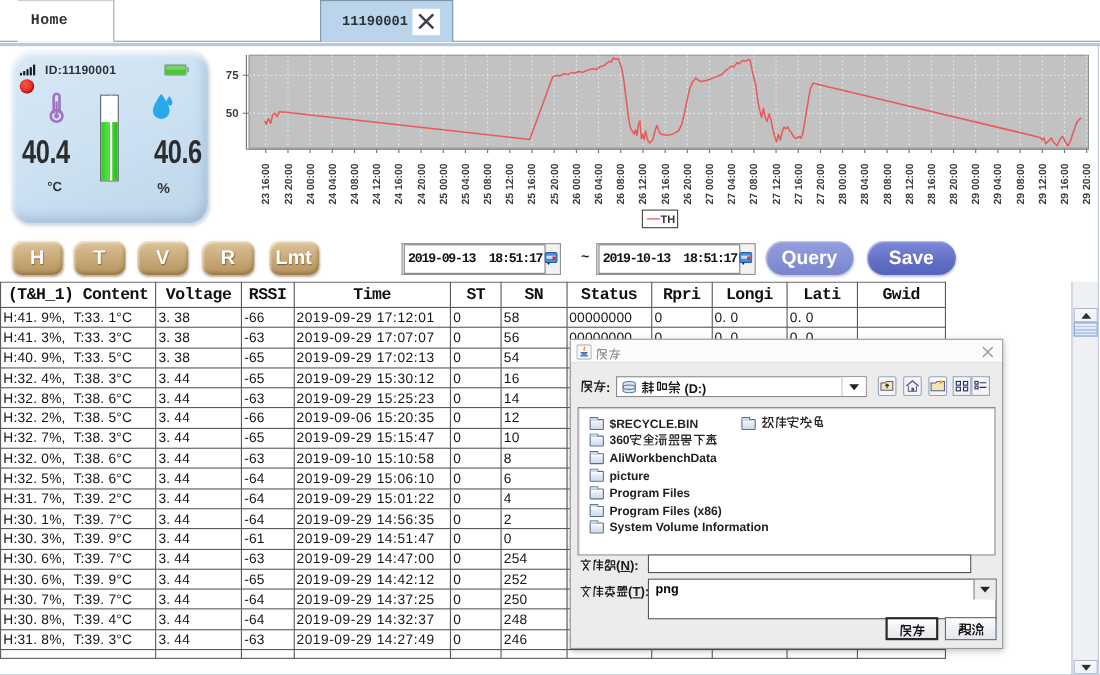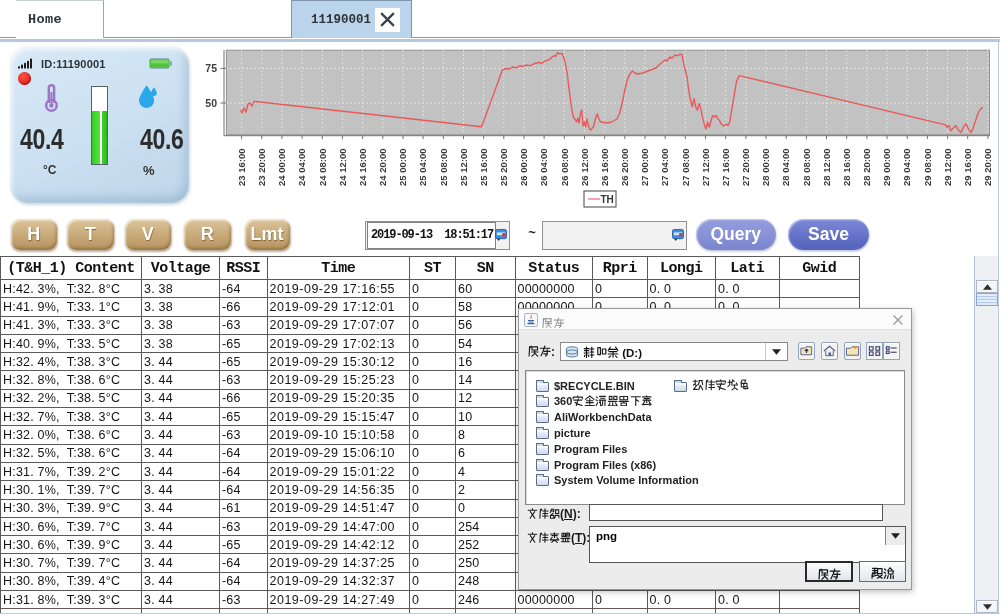--- a/index.html
+++ b/index.html
@@ -291,20 +291,21 @@
       <div class="datebox">2019-09-13  18:51:17</div>
       <span class="dicon"><svg viewBox="0 0 13 14">
           <rect x="0.5" y="1" width="12" height="10" rx="2" fill="#3f8fe0" stroke="#2a5ca8"></rect>
           <rect x="2" y="4.2" width="9" height="3" fill="#cfe4f8"></rect>
           <rect x="7.8" y="5" width="3.4" height="3.4" fill="#e03030"></rect>
           <path d="M2.5,11 L5.5,11 L4,13.5 Z" fill="#222"></path>
         </svg></span>
     </div>
 <div id="tilde">~</div>
 <div class="dateouter" style="left:542px">
+      <div class="datebox">2019-10-13  18:51:17</div>
       <span class="dicon"><svg viewBox="0 0 13 14">
           <rect x="0.5" y="1" width="12" height="10" rx="2" fill="#3f8fe0" stroke="#2a5ca8"></rect>
           <rect x="2" y="4.2" width="9" height="3" fill="#cfe4f8"></rect>
           <rect x="7.8" y="5" width="3.4" height="3.4" fill="#e03030"></rect>
           <path d="M2.5,11 L5.5,11 L4,13.5 Z" fill="#222"></path>
         </svg></span>
     </div>
 <div class="qbtn" style="left:696px;width:79.5px;background:linear-gradient(180deg,#949dde 0%,#8791d5 55%,#7a84cc 100%)">Query</div>
 <div class="qbtn" style="left:788px;width:81px;height:31px">Save</div>
 <div id="tablewrap">
@@ -329,33 +330,20 @@
             <th>RSSI</th>
             <th>Time</th>
             <th>ST</th>
             <th>SN</th>
             <th>Status</th>
             <th>Rpri</th>
             <th>Longi</th>
             <th>Lati</th>
             <th>Gwid</th>
           </tr>
-<tr>
-            <td>H:42. 3%,&nbsp; T:32. 8°C</td>
-            <td>3. 38</td>
-            <td>-64</td>
-            <td style="letter-spacing:0.5px">2019-09-29 17:16:55</td>
-            <td>0</td>
-            <td>60</td>
-            <td>00000000</td>
-            <td>0</td>
-            <td>0. 0</td>
-            <td>0. 0</td>
-            <td></td>
-          </tr>
           <tr>
             <td>H:41. 9%,&nbsp; T:33. 1°C</td>
             <td>3. 38</td>
             <td>-66</td>
             <td style="letter-spacing:0.5px">2019-09-29 17:12:01</td>
             <td>0</td>
             <td>58</td>
             <td>00000000</td>
             <td>0</td>
             <td>0. 0</td>
@@ -411,21 +399,21 @@
             <td>00000000</td>
             <td>0</td>
             <td>0. 0</td>
             <td>0. 0</td>
             <td></td>
           </tr>
           <tr>
             <td>H:32. 2%,&nbsp; T:38. 5°C</td>
             <td>3. 44</td>
             <td>-66</td>
-            <td style="letter-spacing:0.5px">2019-09-29 15:20:35</td>
+            <td style="letter-spacing:0.5px">2019-09-06 15:20:35</td>
             <td>0</td>
             <td>12</td>
             <td>00000000</td>
             <td>0</td>
             <td>0. 0</td>
             <td>0. 0</td>
             <td></td>
           </tr>
           <tr>
             <td>H:32. 7%,&nbsp; T:38. 3°C</td>

